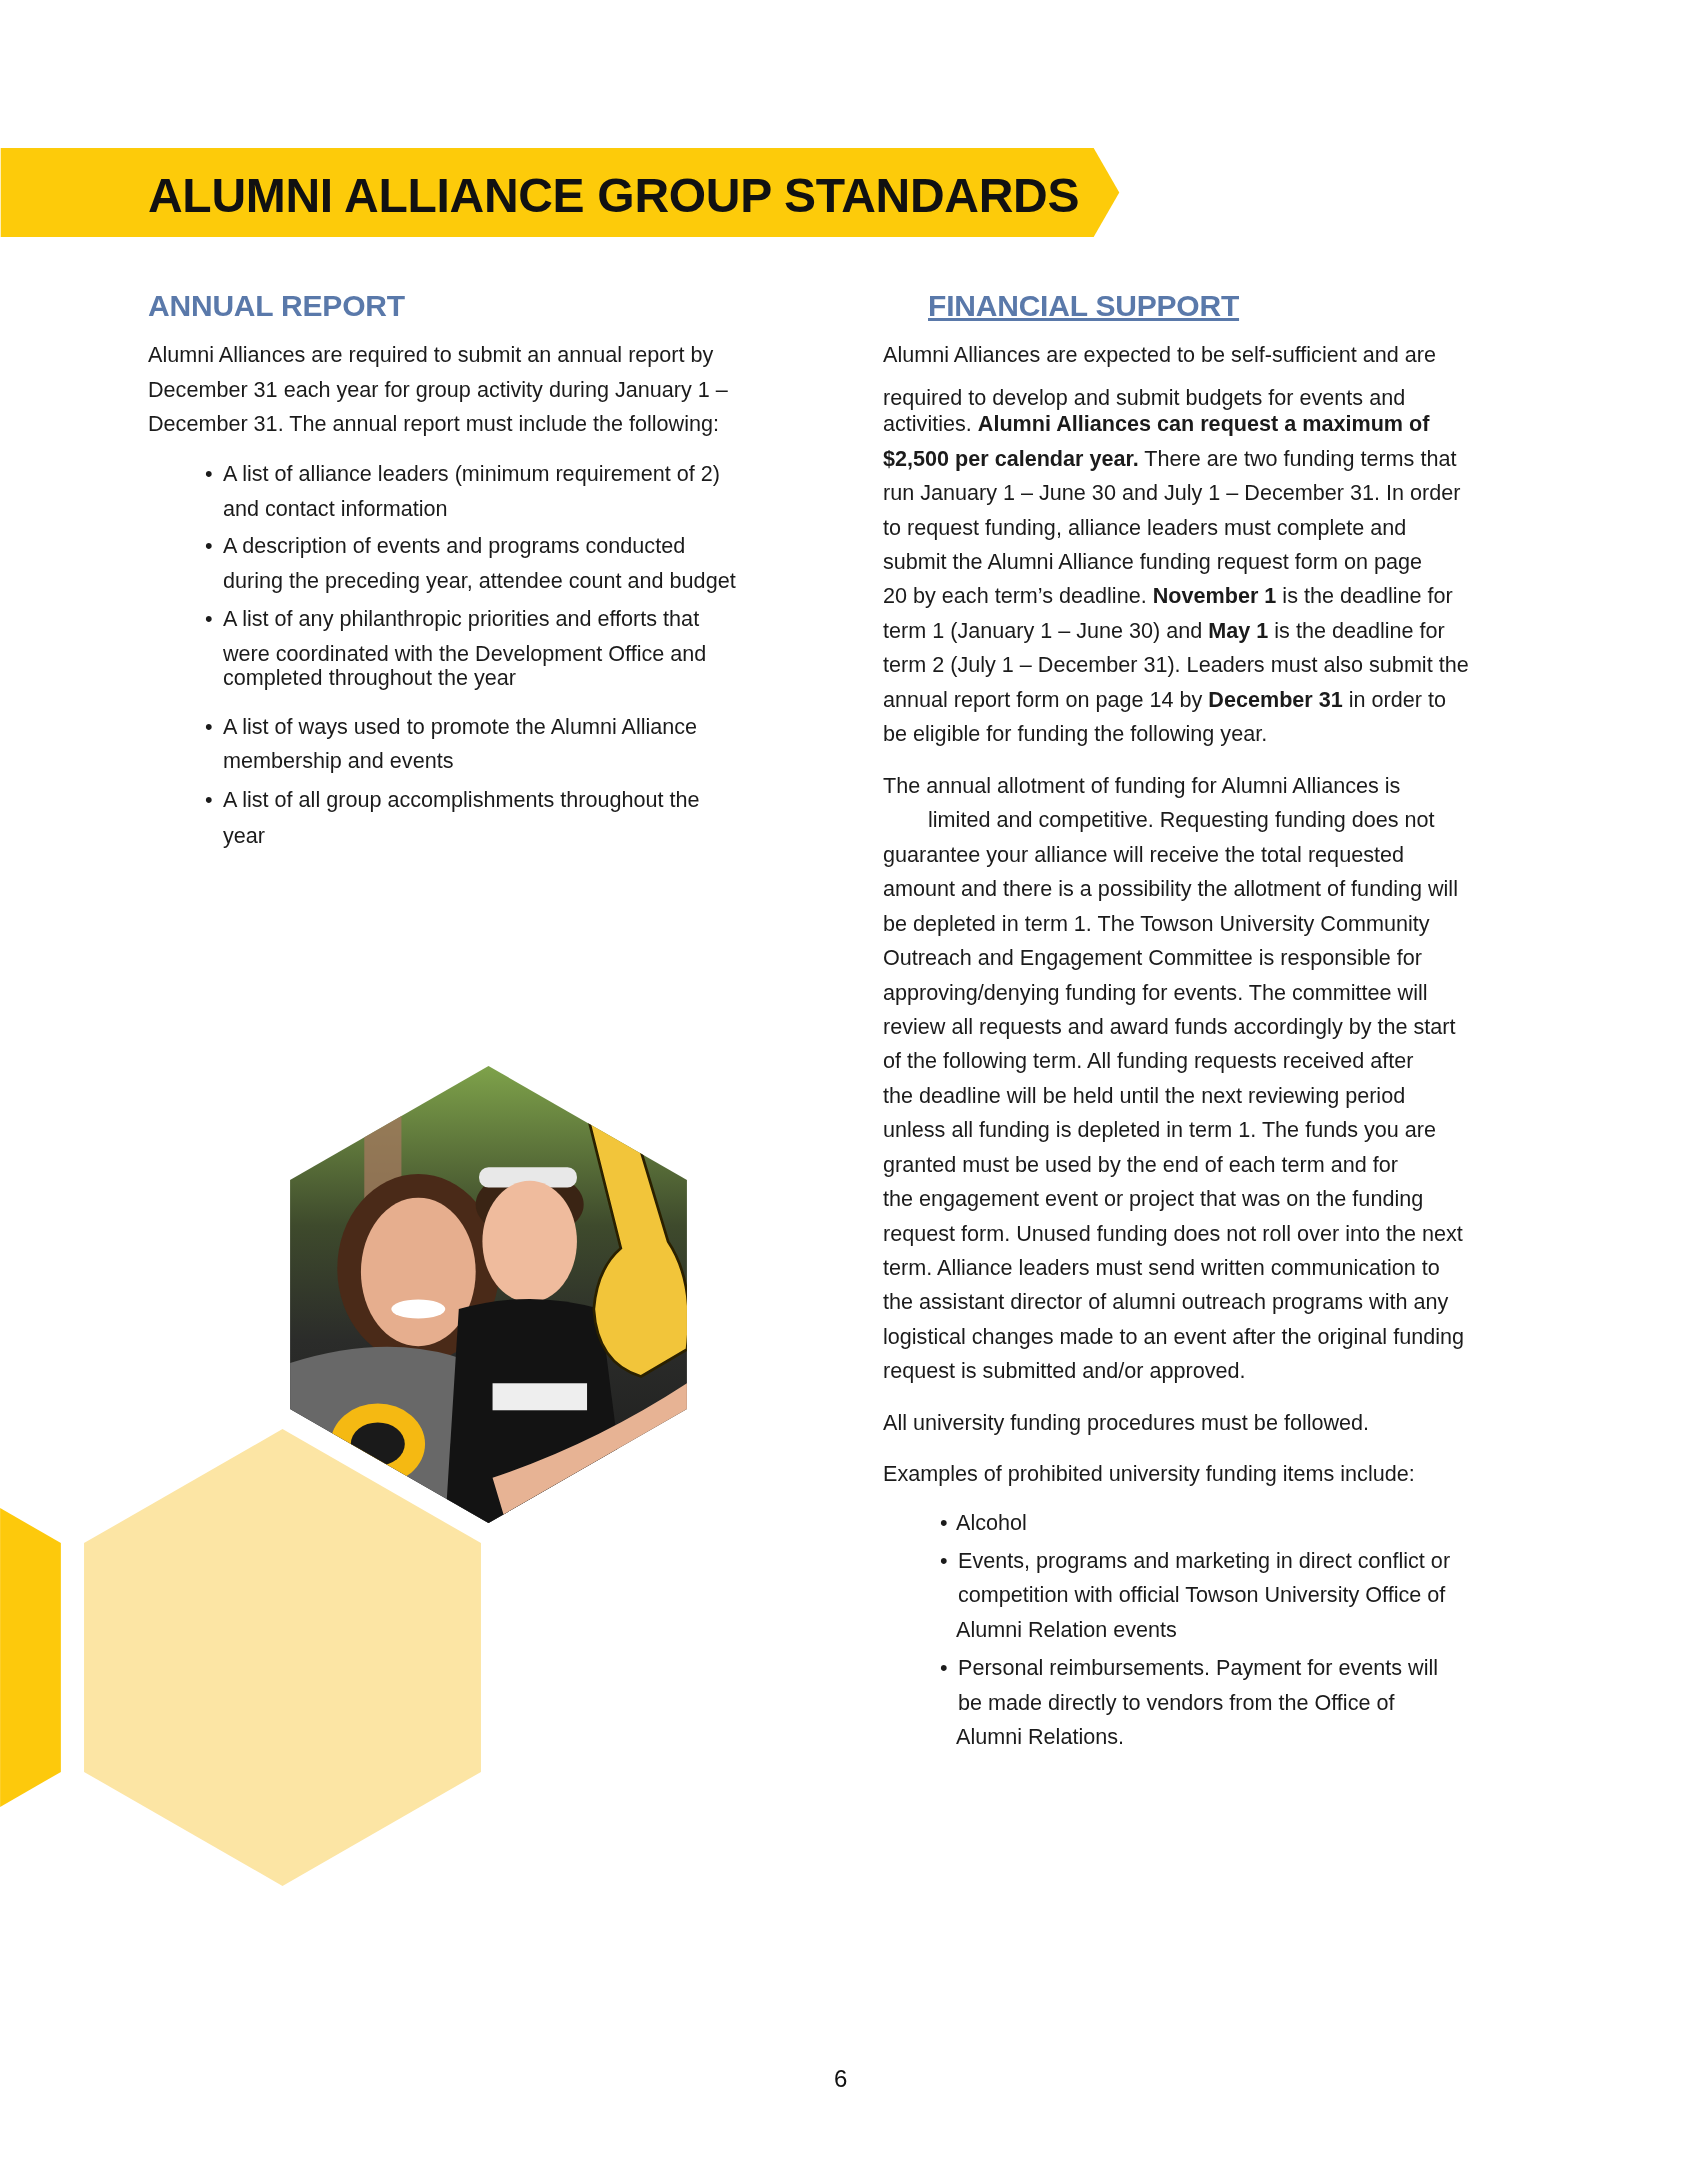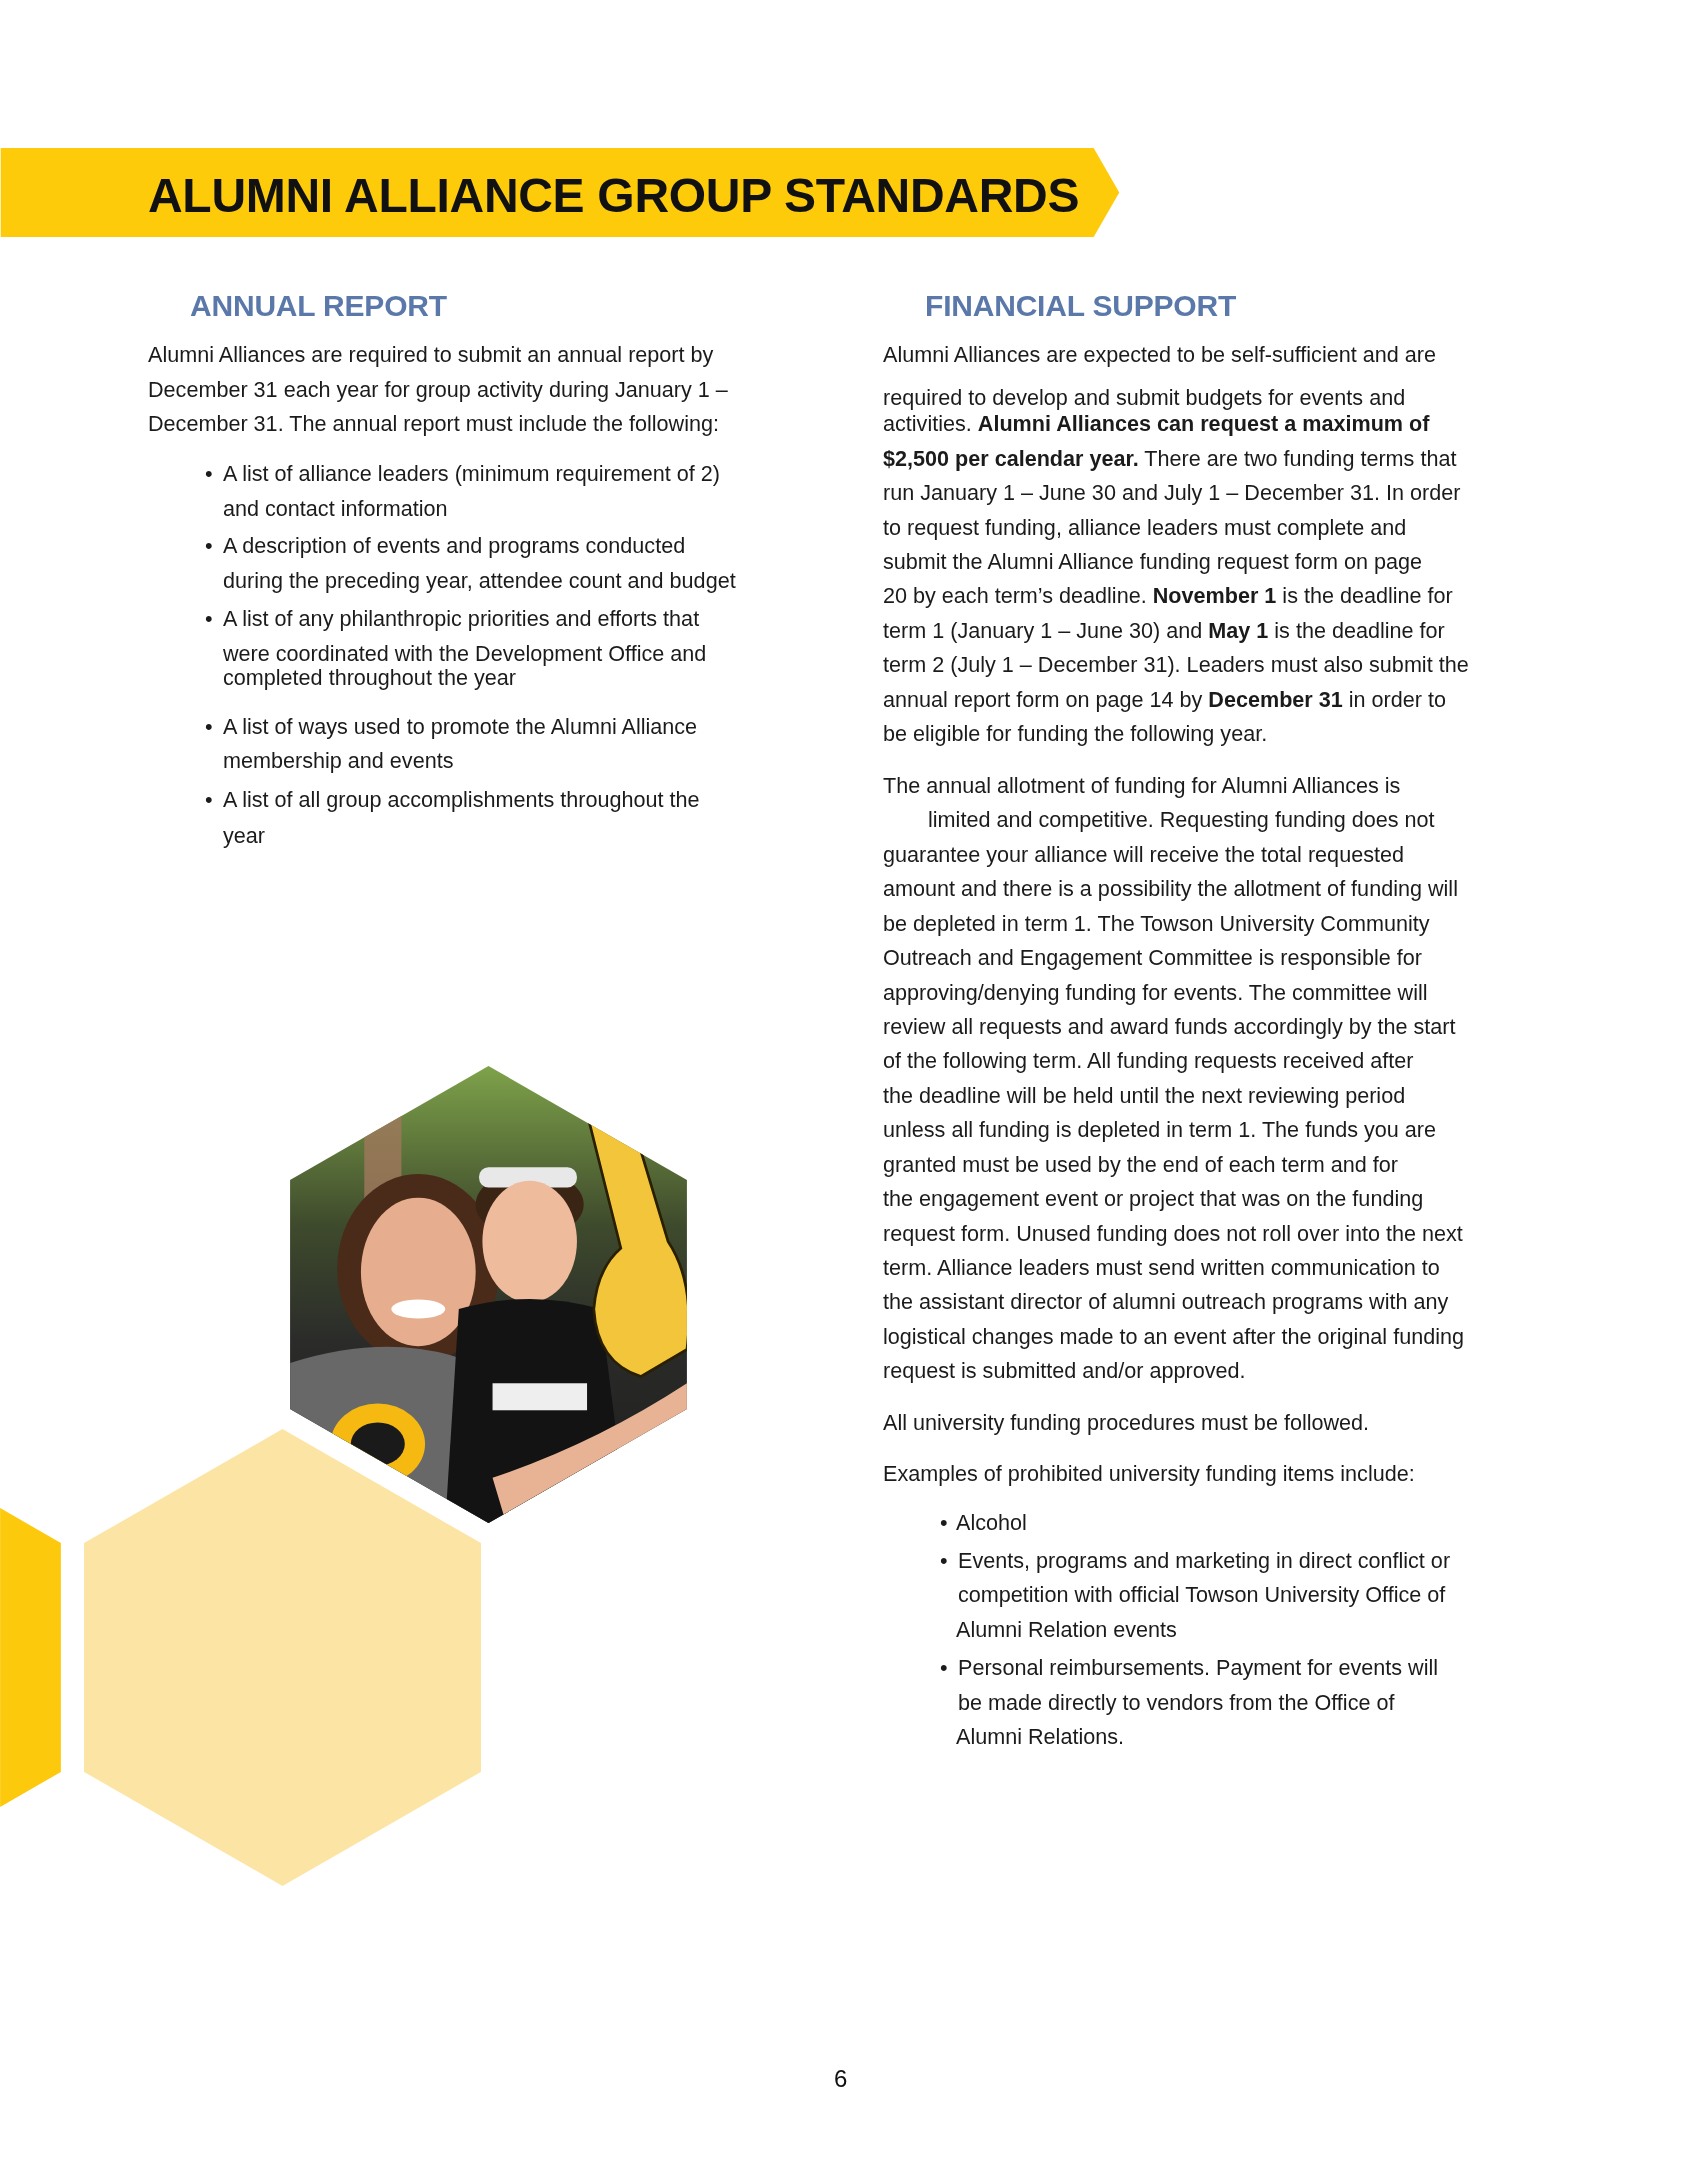--- a/index.html
+++ b/index.html
@@ -3,21 +3,21 @@
 <meta charset="utf-8">
 <style>
   html, body { margin: 0; padding: 0; background: #ffffff; }
   body { width: 1687px; height: 2183px; position: relative; overflow: hidden;
          font-family: "Liberation Sans", "DejaVu Sans", sans-serif; color: #1b1b1b; }
   .banner { position: absolute; left: 0; top: 148px; width: 1120px; height: 89px; }
   .banner svg { display: block; }
   .title { position: absolute; left: 148px; top: 172px; font-size: 48px; font-weight: 700;
            letter-spacing: -0.3px; color: #111111; white-space: nowrap; line-height: 47px; }
   .h2 { position: absolute; font-size: 30px; font-weight: 700; color: #5a79aa; line-height: 35px;
-        white-space: nowrap; letter-spacing: -0.2px; margin-left: 42px; }
+        white-space: nowrap; letter-spacing: -0.2px; }
   .line { position: absolute; font-size: 21.6px; line-height: 27px; white-space: nowrap; }
   .line b { font-weight: 700; }
   .bullet { position: absolute; font-size: 21.6px; line-height: 27px; }
   .pagenum { position: absolute; left: 834px; top: 2065px; font-size: 24px; line-height: 27px; color: #111; }
   .hex { position: absolute; }
   .hex svg { display: block; }
 </style>
 </head>
 <body>
 
@@ -102,21 +102,21 @@
   <svg width="397" height="457" viewBox="0 0 588 677">
     <polygon points="294,0 588,169 588,508 294,677 0,508 0,169" fill="#fce5a4"></polygon>
   </svg>
 </div>
 <div class="hex" style="left:0px; top:1508px;">
   <svg width="61" height="299" viewBox="0 0 90 443">
     <polygon points="0,0 90,52 90,391 0,443" fill="#fdc90c"></polygon>
   </svg>
 </div>
 
-<div class="h2" style="left:883px; top:288px;">FINANCIAL SUPPORT</div>
+<div class="h2" style="left:928px; top:288px;text-decoration:underline;">FINANCIAL SUPPORT</div>
 
 <div>
   <div class="line" style="left:883px; top:341px;">Alumni Alliances are expected to be self-sufficient and are</div>
   <div class="line" style="left:883px; top:376px;margin-top:8px;">required to develop and submit budgets for events and</div>
   <div class="line" style="left:883px; top:410px;"><span>activities. </span><b>Alumni Alliances can request a maximum of</b></div>
   <div class="line" style="left:883px; top:445px;"><b>$2,500 per calendar year.</b><span> There are two funding terms that</span></div>
   <div class="line" style="left:883px; top:479px;">run January 1 – June 30 and July 1 – December 31. In order</div>
   <div class="line" style="left:883px; top:514px;">to request funding, alliance leaders must complete and</div>
   <div class="line" style="left:883px; top:548px;">submit the Alumni Alliance funding request form on page</div>
   <div class="line" style="left:883px; top:582px;"><span>20 by each term’s deadline. </span><b>November 1</b><span> is the deadline for</span></div>

